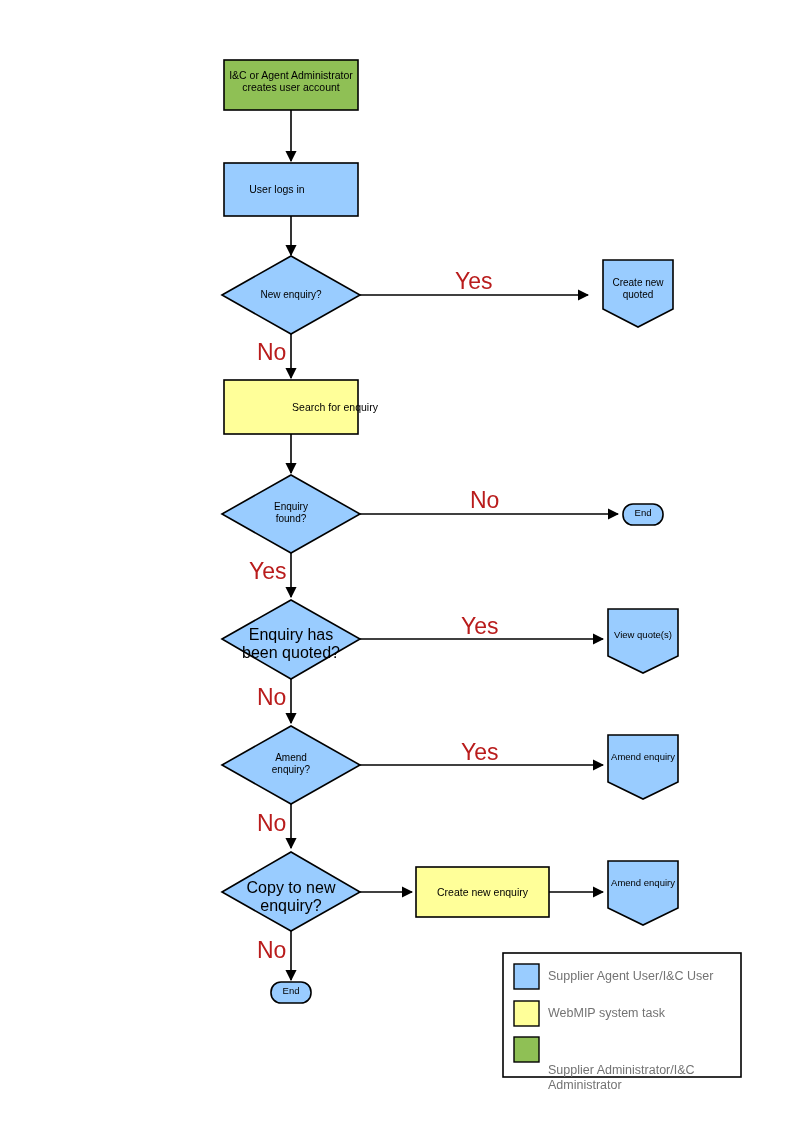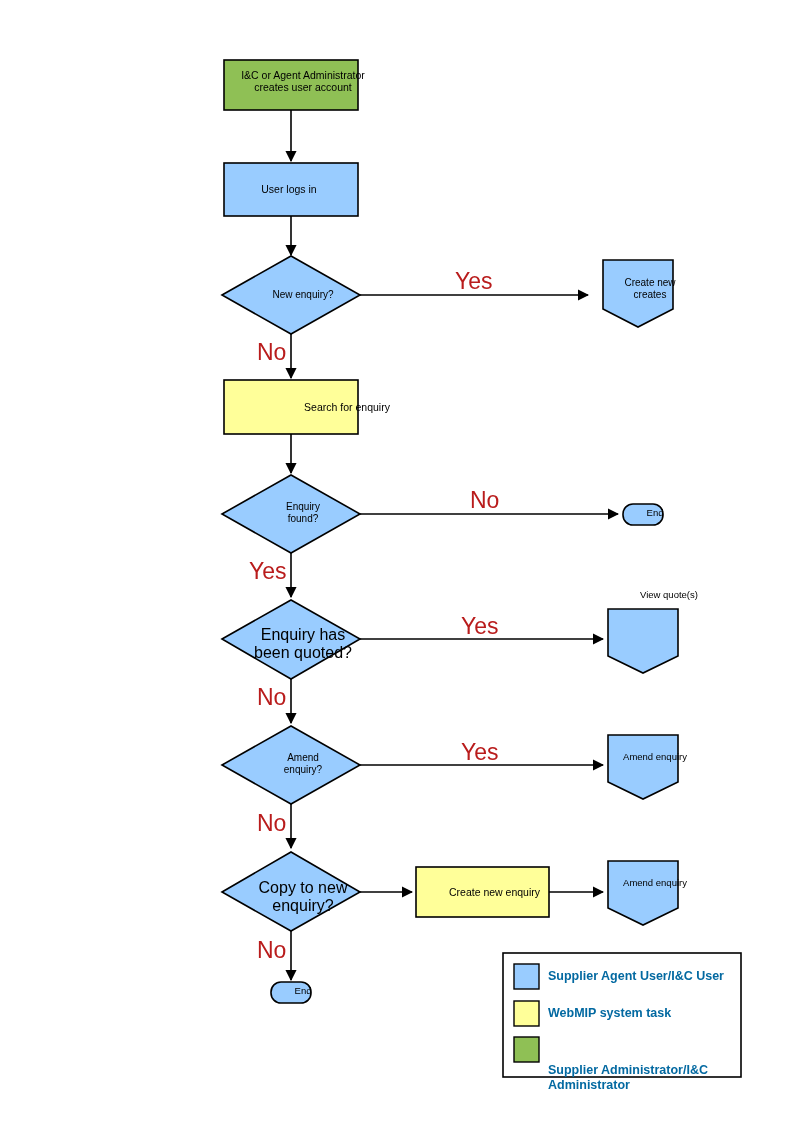--- a/index.html
+++ b/index.html
@@ -20,35 +20,33 @@
     width: 794px;
     height: 1123px;
   }
   .node-label {
     position: absolute;
     text-align: center;
     color: #000000;
     line-height: 1.15;
     pointer-events: none;
     white-space: pre-line;
-    padding-left: 12px;
   }
   .edge-label {
     position: absolute;
     color: #b91c1c;
     font-size: 23px;
     line-height: 1;
   }
   .legend-text {
     position: absolute;
-    color: #0369a1;
+    color: #737373;
     font-size: 12.5px;
     line-height: 1.18;
     white-space: pre-line;
-    font-weight: bold;
   }
 </style>
 </head>
 <body>
 
 <svg id="canvas" viewBox="0 0 794 1123" xmlns="http://www.w3.org/2000/svg">
   <defs>
     <marker id="arrow" viewBox="0 0 10 10" refX="9" refY="5" markerWidth="7" markerHeight="7" orient="auto-start-reverse">
       <path d="M 0 0 L 10 5 L 0 10 z" fill="#000000"></path>
     </marker>
@@ -108,33 +106,33 @@
 </svg>
 
 <div class="node-label" style="left:224px; top:69px; width:134px; font-size:10.5px;">I&amp;C or Agent Administrator
 creates user account</div>
 
 <div class="node-label" style="left:224px; top:183px; width:106px; font-size:10.5px;">User logs in</div>
 
 <div class="node-label" style="left:222px; top:289px; width:138px; font-size:10px;">New enquiry?</div>
 
 <div class="node-label" style="left:603px; top:277px; width:70px; font-size:10px;">Create new
-creates</div>
+quoted</div>
 
 <div class="node-label" style="left:224px; top:401px; width:134px; font-size:10.5px;margin-left:44px;">Search for enquiry</div>
 
 <div class="node-label" style="left:222px; top:501px; width:138px; font-size:10px;">Enquiry
 found?</div>
 
 <div class="node-label" style="left:623px; top:508px; width:40px; font-size:9.5px;">End</div>
 
 <div class="node-label" style="left:222px; top:626px; width:138px; font-size:16px;">Enquiry has
 been quoted?</div>
 
-<div class="node-label" style="left:606px; top:590px; width:74px; font-size:9.5px;margin-left:14px;">View quote(s)</div>
+<div class="node-label" style="left:606px; top:630px; width:74px; font-size:9.5px;">View quote(s)</div>
 
 <div class="node-label" style="left:222px; top:752px; width:138px; font-size:10px;">Amend
 enquiry?</div>
 
 <div class="node-label" style="left:604px; top:752px; width:78px; font-size:9.5px;">Amend enquiry</div>
 
 <div class="node-label" style="left:222px; top:879px; width:138px; font-size:16px;">Copy to new
 enquiry?</div>
 
 <div class="node-label" style="left:416px; top:886px; width:133px; font-size:10.5px;">Create new enquiry</div>

